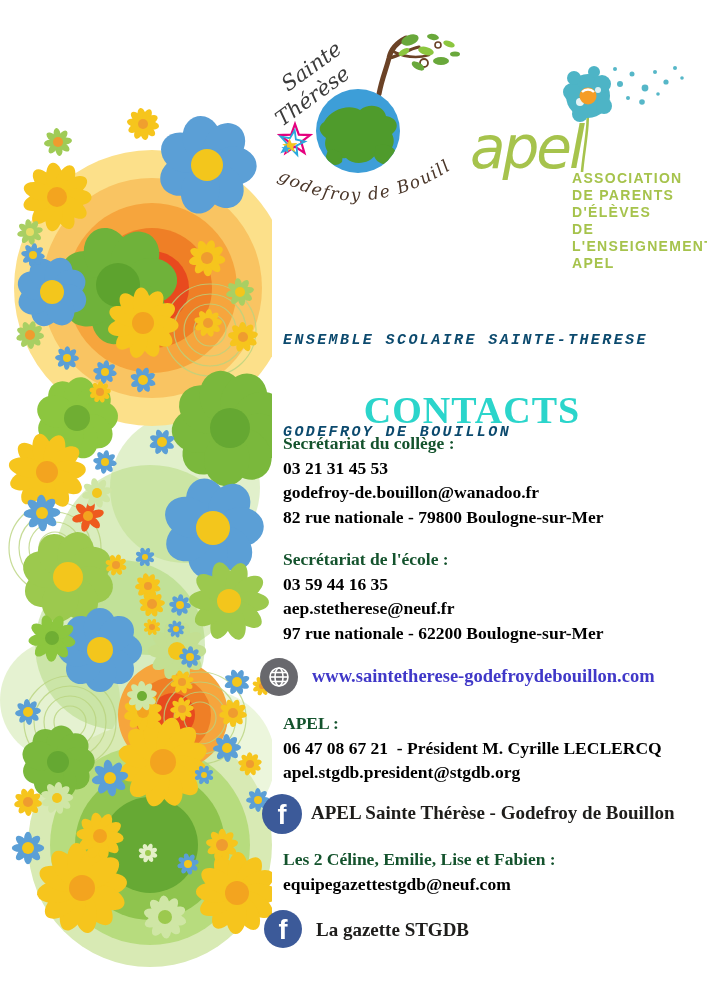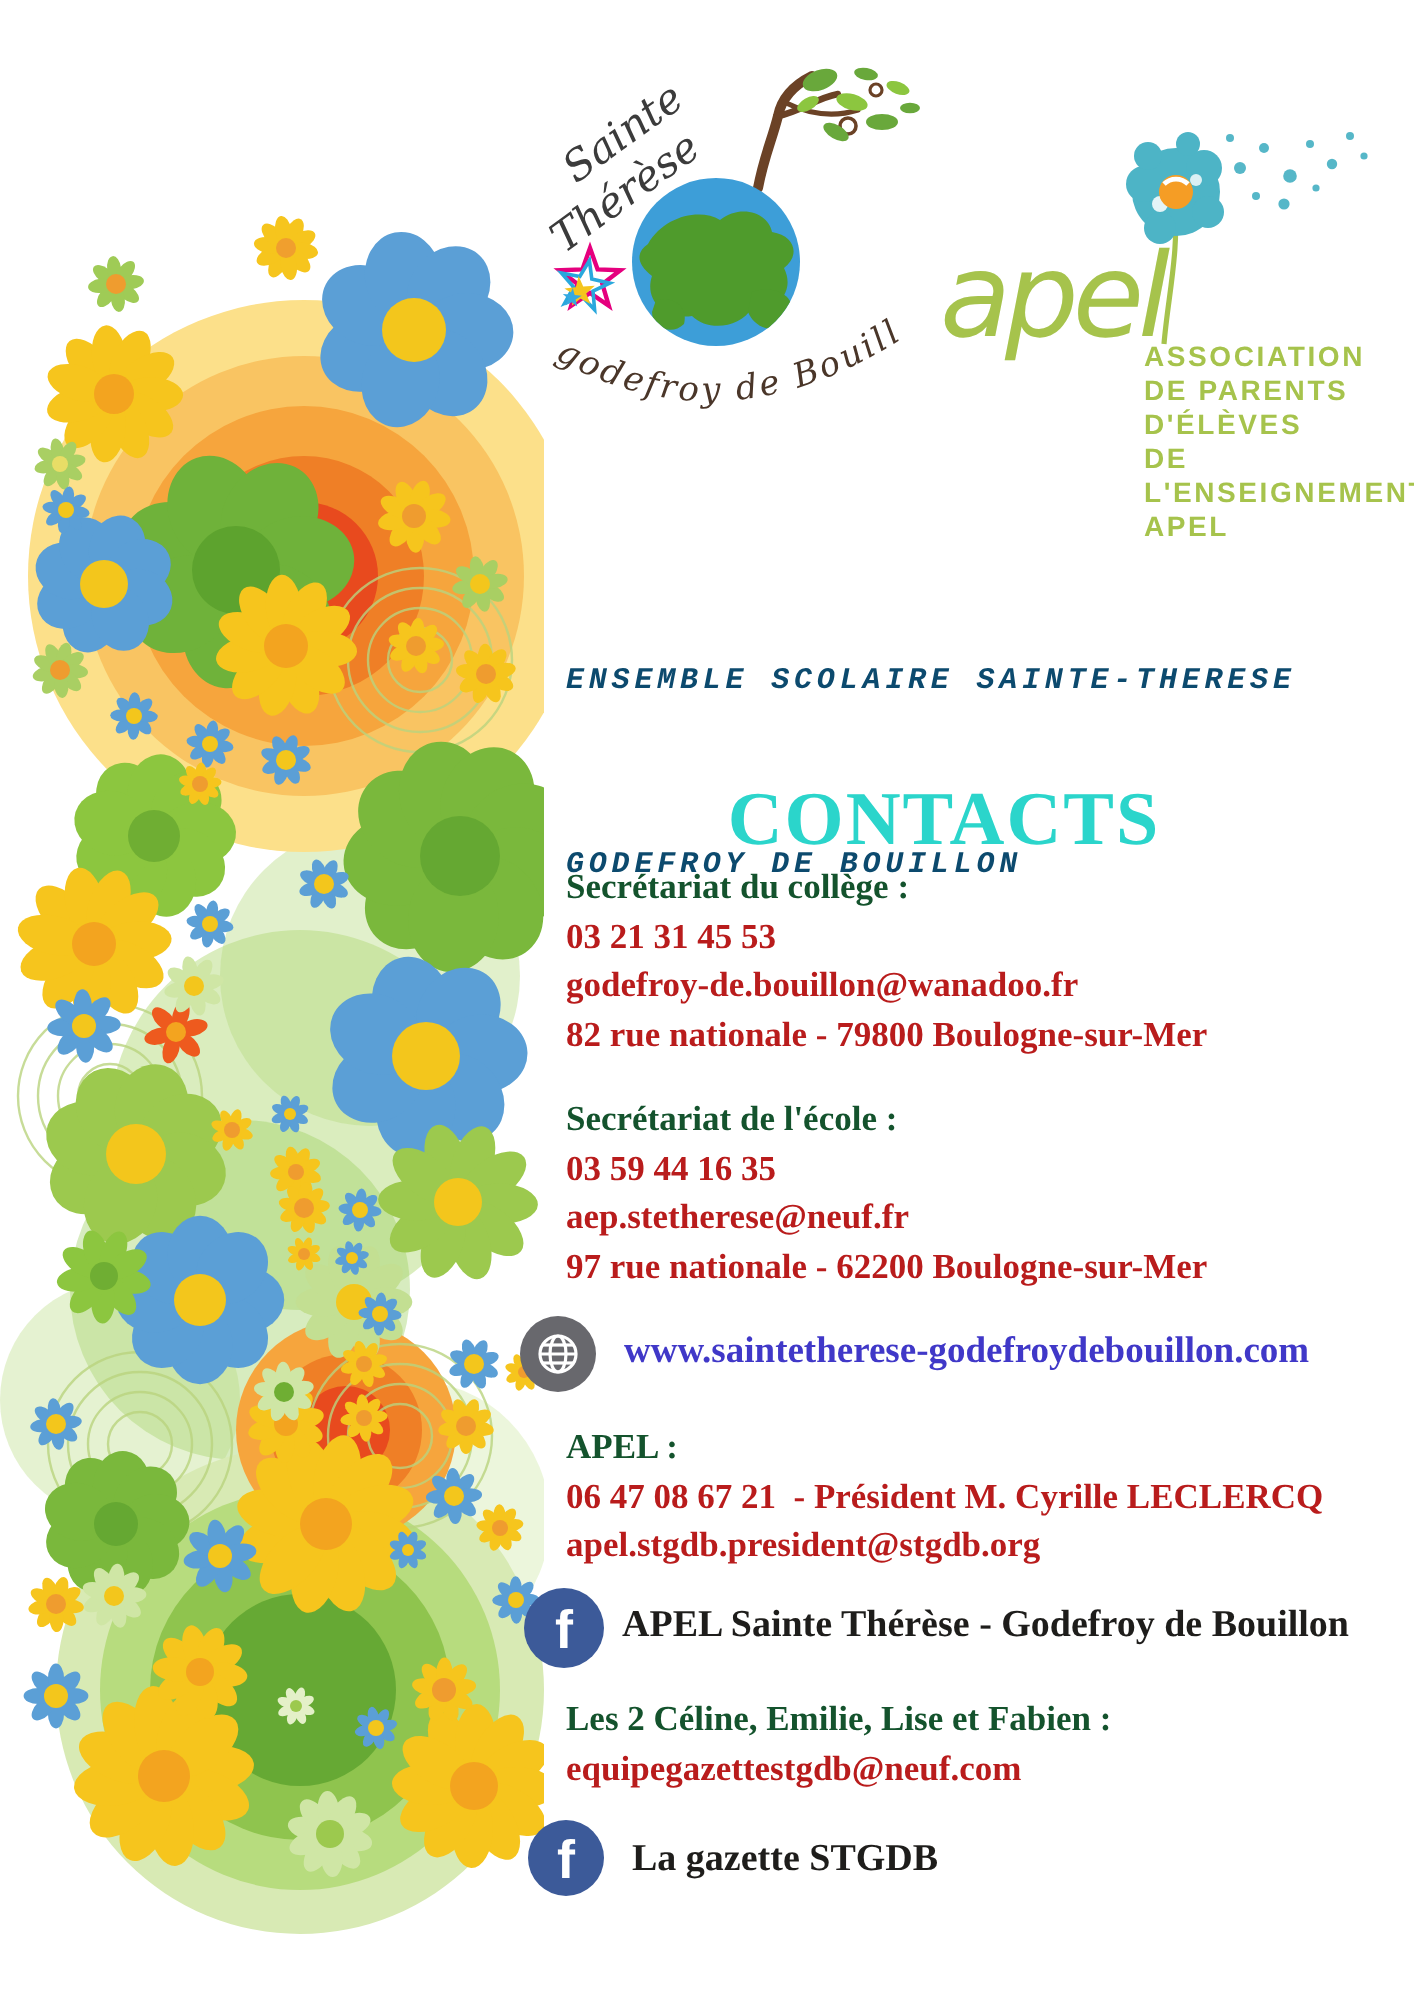--- a/index.html
+++ b/index.html
@@ -14,21 +14,21 @@
         line-height:17px;letter-spacing:1.3px;color:#a6c34c;}
   .hdr{position:absolute;left:283px;top:265px;z-index:3;
         font-family:"Liberation Mono",monospace;font-weight:bold;font-size:15px;
         line-height:30.5px;letter-spacing:2.4px;color:#0c4a6e;white-space:pre;font-style:italic;}
   .contacts{position:absolute;left:283px;top:352px;width:378px;z-index:3;text-align:center;
         font-weight:bold;font-size:38px;letter-spacing:1px;color:#2bd5cb;margin-top:36px;}
   .tblock{position:absolute;left:283px;z-index:3;}
   .tblock.college{top:431px;} .tblock.ecole{top:547px;}
   .tblock.apel{top:711px;} .tblock.gazette{top:847px;}
   .line{display:block;font-weight:bold;font-size:17.5px;line-height:24.6px;
-        color:#b91c1c;white-space:pre;}
+        color:#000000;white-space:pre;}
   .line.gray{color:#14532d;}
   .circle-icon{position:absolute;border-radius:50%;display:flex;align-items:center;
         justify-content:center;z-index:3;}
   .globe-circle{left:260px;top:658px;width:38px;height:38px;background:#68686d;}
   .fb1{left:262px;top:794px;width:40px;height:40px;background:#3c5a99;}
   .fb2{left:264px;top:910px;width:38px;height:38px;background:#3c5a99;}
   .fb-f{font-family:"Liberation Sans",sans-serif;font-weight:700;font-size:27px;
         color:#fff;margin-top:3px;}
   .weblink{position:absolute;left:312px;top:666px;z-index:3;font-weight:bold;
         font-size:18.5px;color:#4038c8;white-space:pre;}

